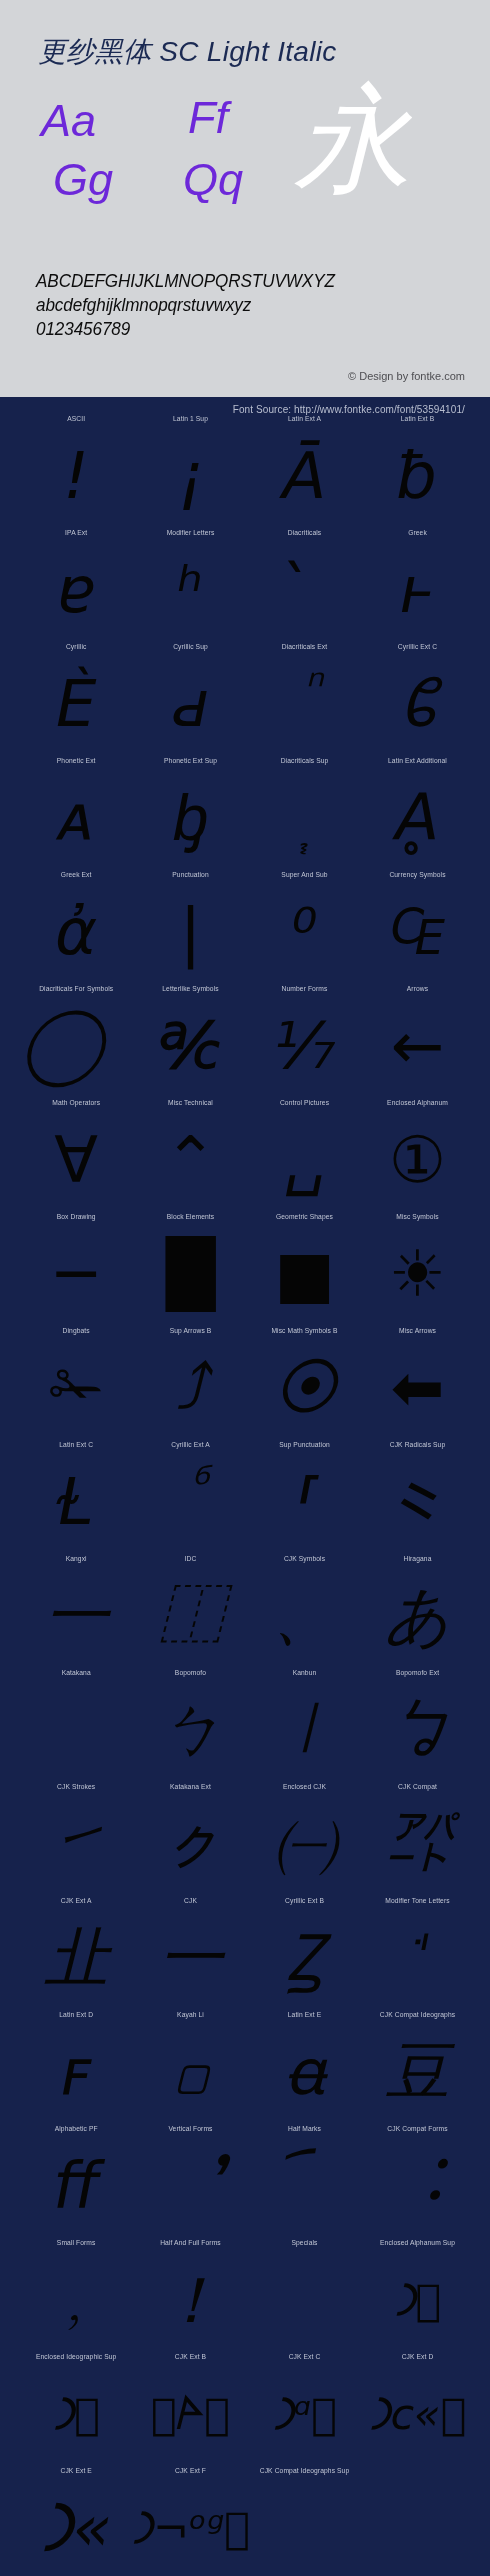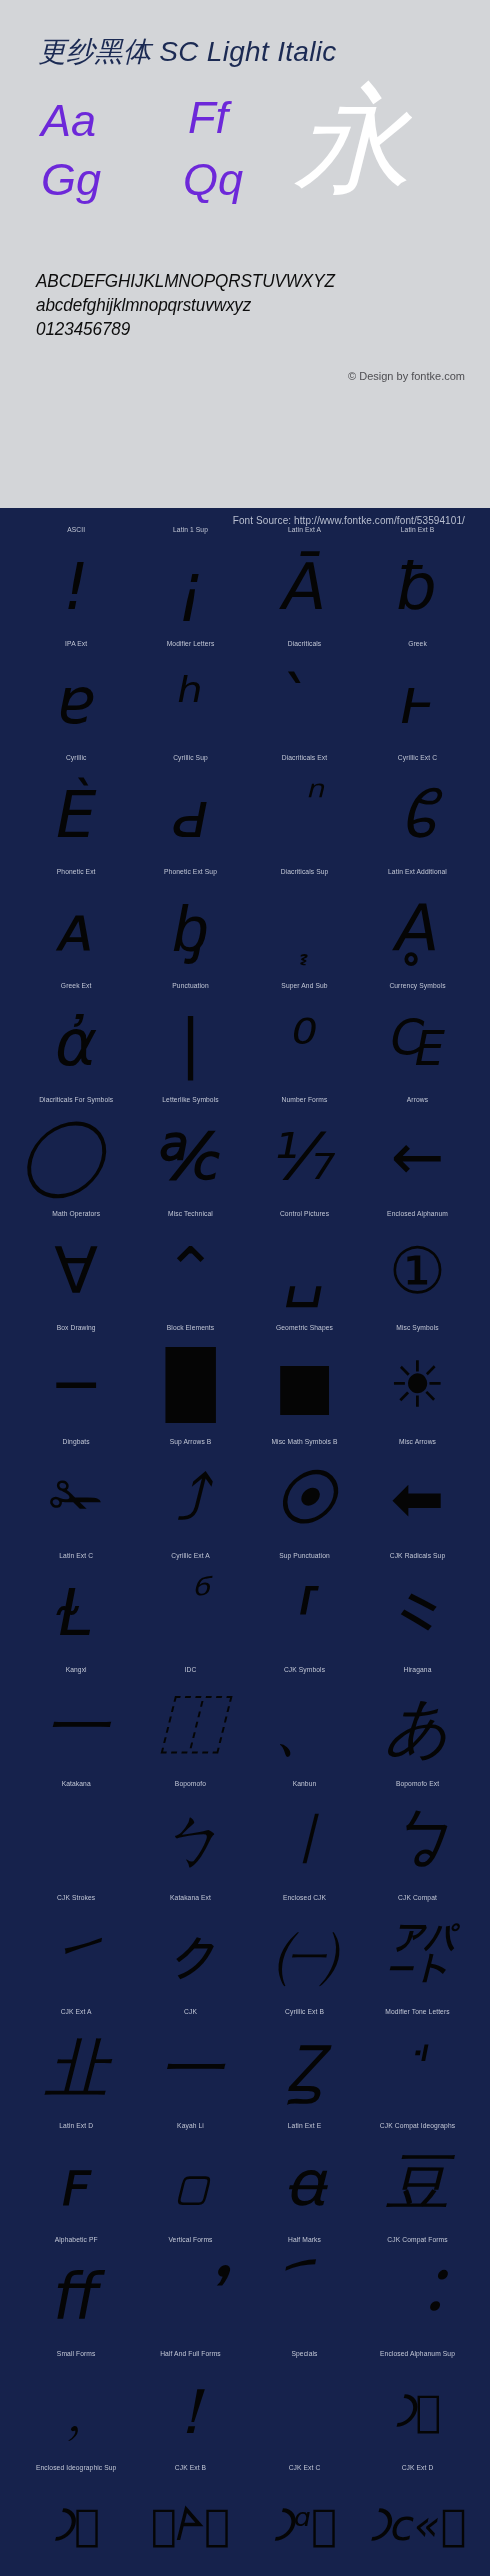--- a/index.html
+++ b/index.html
@@ -12,21 +12,21 @@
     background: #16224c;
     font-family: "Liberation Sans", sans-serif;
     overflow: hidden;
     position: relative;
   }
 
   
   .specimen-header {
     position: relative;
     width: 491px;
-    height: 508px;
+    height: 397px;
     background: #d3d5d8;
     box-sizing: border-box;
     overflow: hidden;
   }
 
   .font-title {
     position: absolute;
     left: 38px;
     top: 38px;
     font-size: 28px;
@@ -55,21 +55,21 @@
     position: absolute;
     font-size: 45px;
     line-height: 1;
     color: #6d28d9;
     font-style: italic;
     font-weight: 300;
     font-family: "Liberation Sans", sans-serif;
   }
   .sp-aa { left: 4.9px;   top: 6.1px; }
   .sp-ff { left: 152px; top: 2.5px; }
-  .sp-gg { left: 5px;   top: 65px; }
+  .sp-gg { left: 17px;   top: 65px; }
   .sp-qq { left: 147px; top: 65px; font-style: italic; }
 
   .cjk-big {
     position: absolute;
     left: 294px;
     top: 81px;
     font-size: 117px;
     line-height: 1;
     color: #ffffff;
     font-style: italic;

